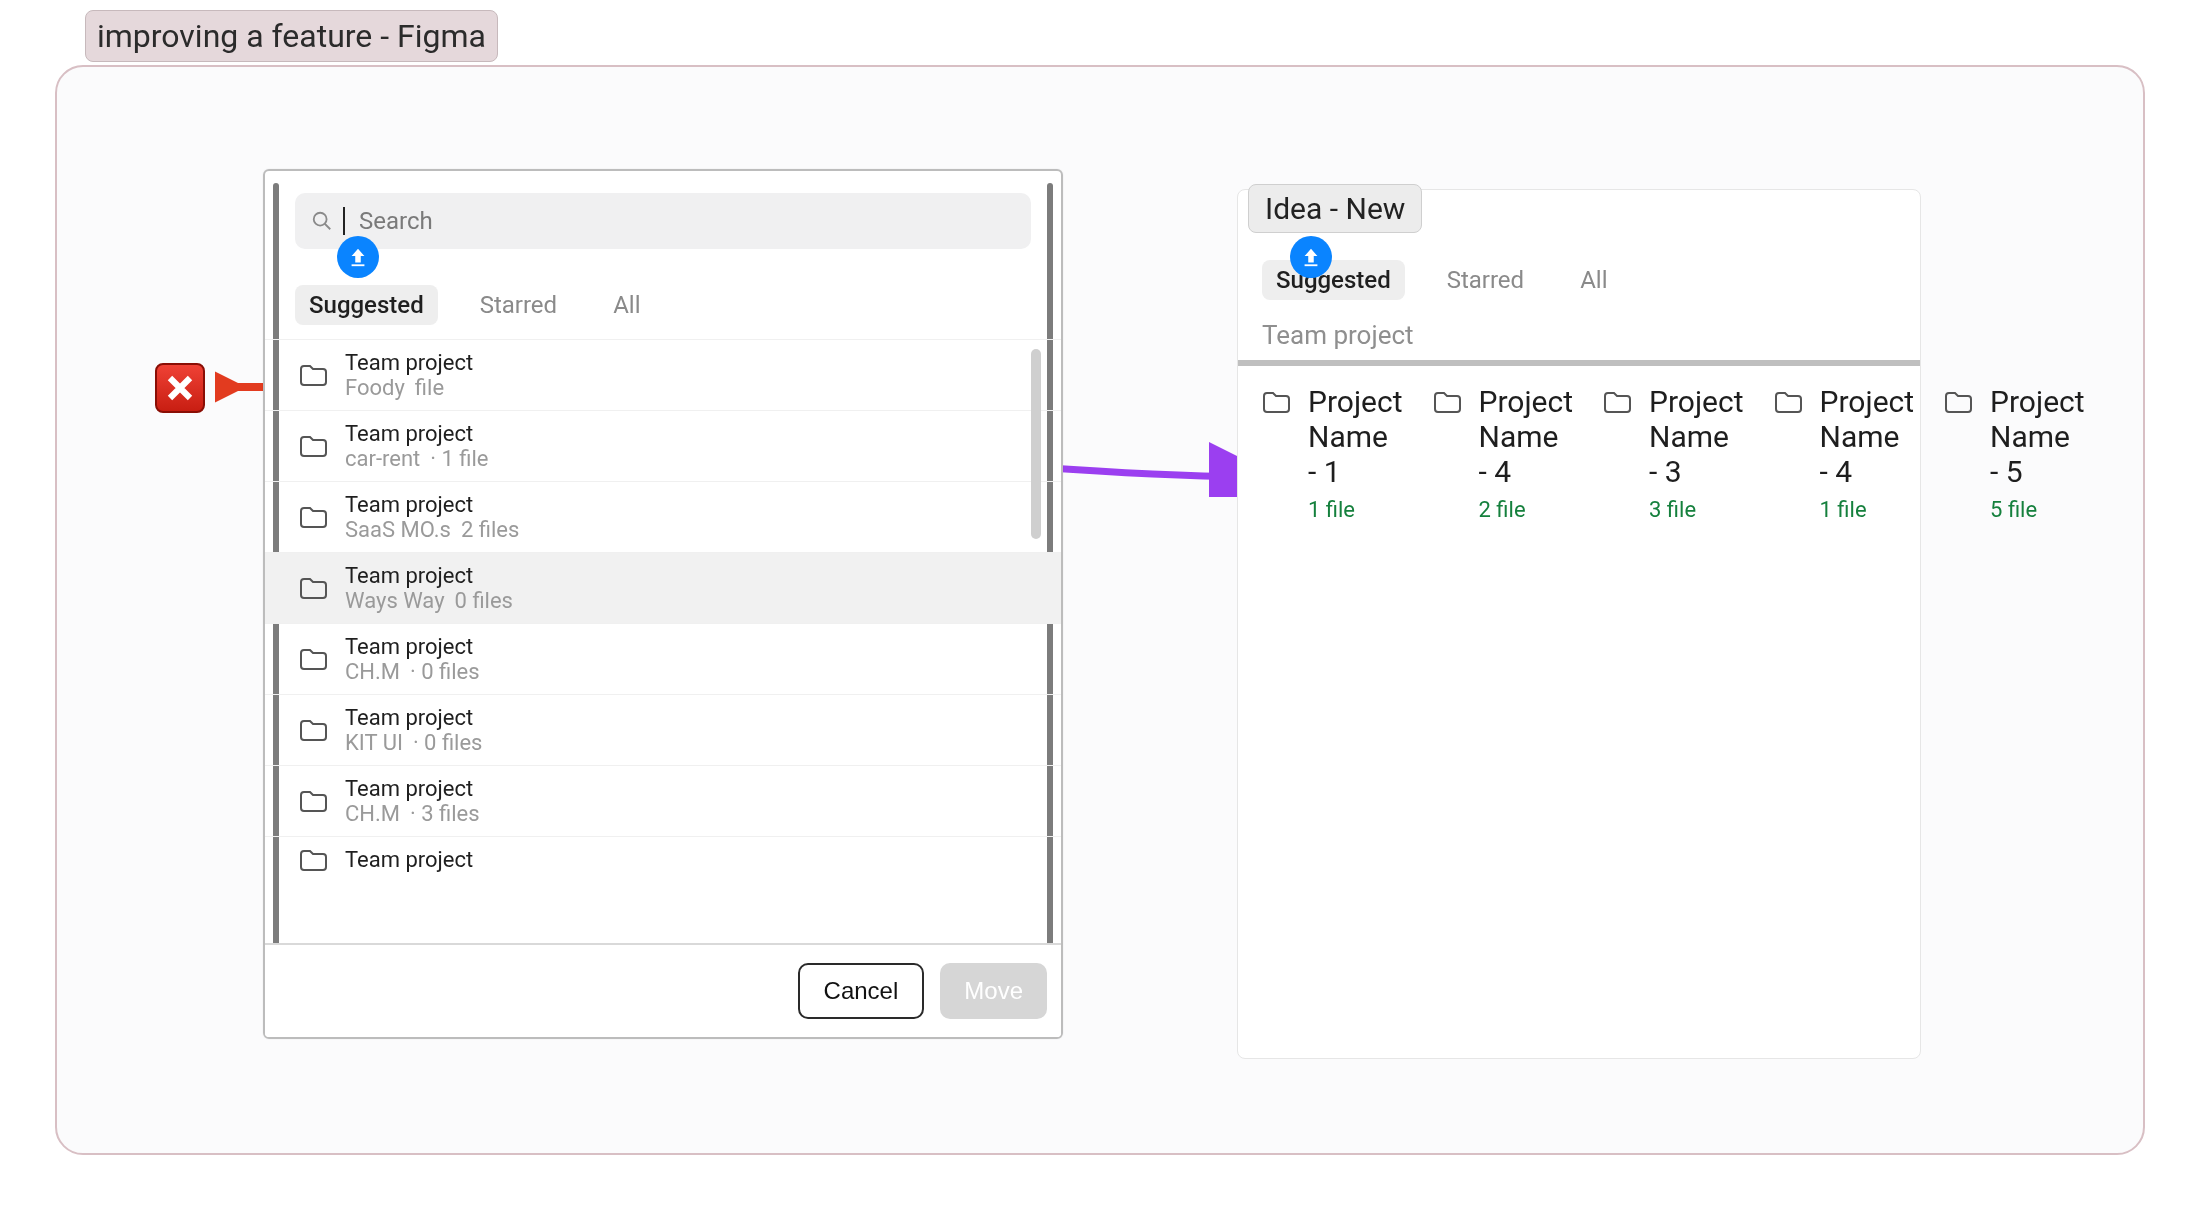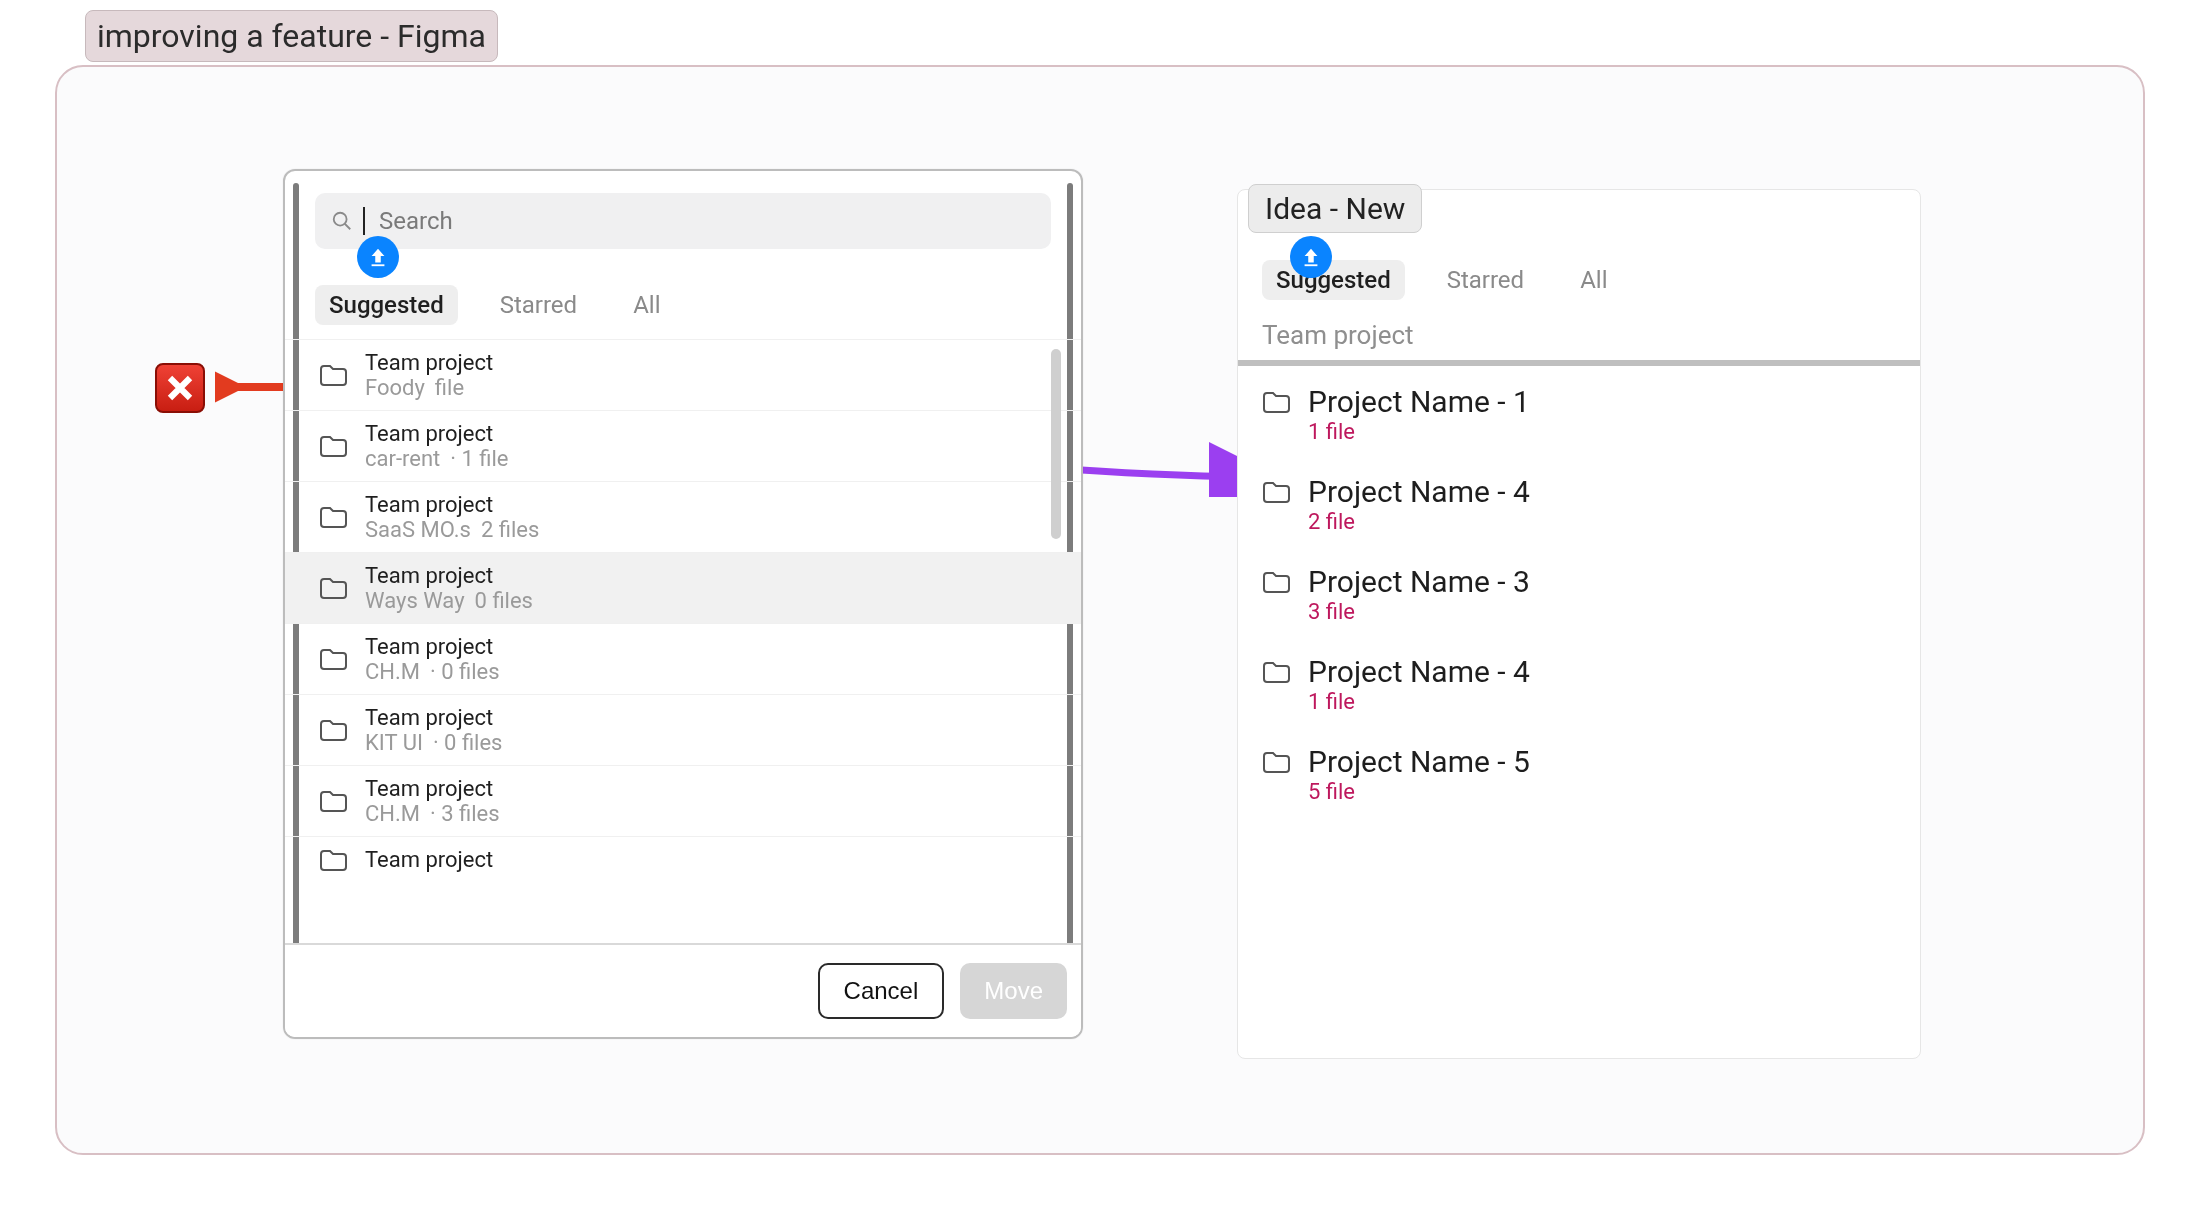--- a/index.html
+++ b/index.html
@@ -21,25 +21,25 @@
     left: 55px; top: 65px;
     width: 2090px; height: 1090px;
     border: 2px solid #d8bfc4;
     border-radius: 28px;
     background: #fbfbfc;
   }
 
   
   .panel-a {
     position: absolute;
-    left: 226px; top: 102px;
+    left: 206px; top: 102px;
     width: 800px; height: 870px;
     background: #ffffff;
     border: 2px solid #bcbcbc;
-    border-radius: 12px;
+    border-radius: 6px;
     overflow: hidden;
     box-shadow: 0 0 0 1px rgba(0,0,0,0.02);
   }
   .panel-a .inner-bars::before,
   .panel-a .inner-bars::after {
     content:"";
     position:absolute;
     top: 12px; bottom: 12px;
     width: 6px;
     background: #7c7c7c;
@@ -164,25 +164,25 @@
   .tabs.b { margin: 70px 24px 0 24px; }
 
   .section-head {
     margin: 20px 0 0 0;
     padding: 0 24px 10px 24px;
     font-size: 26px;
     color:#8f8f8f;
     border-bottom: 6px solid #bfbfbf;
   }
 
-  .blist { padding: 18px 24px 0 24px; display:flex; flex-direction:column; gap: 30px;}
+  .blist { padding: 18px 24px 0 24px; display:flex; flex-direction:row; gap: 30px;}
   .brow { display:flex; align-items:flex-start; gap: 18px; }
   .brow .folder-ico { margin-top: 6px; }
   .brow .bt1 { font-size: 30px; color:#1e1e1e; }
-  .brow .bt2 { font-size: 22px; color:#be185d; margin-top: 0;}
+  .brow .bt2 { font-size: 22px; color:#15803d; margin-top: 8px;}
 
   
   .arrow-red {
     position:absolute;
     left: 158px; top: 300px;
     width: 160px; height: 40px;
   }
   .cross-badge {
     position:absolute;
     left: 98px; top: 296px;

